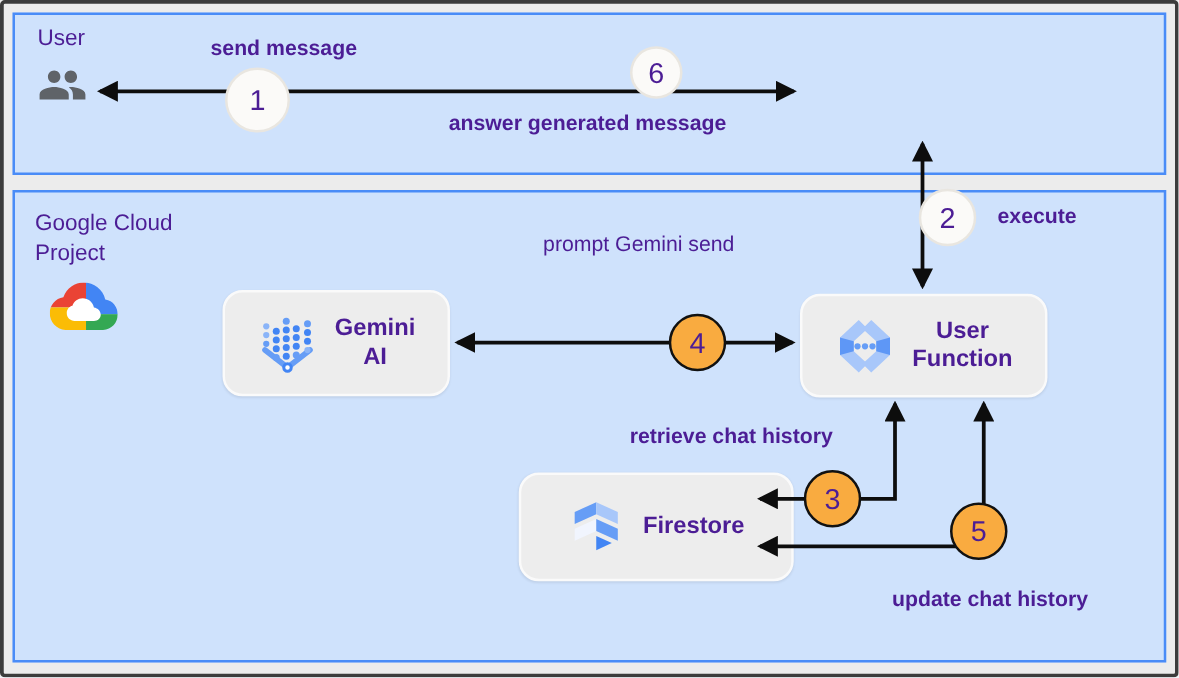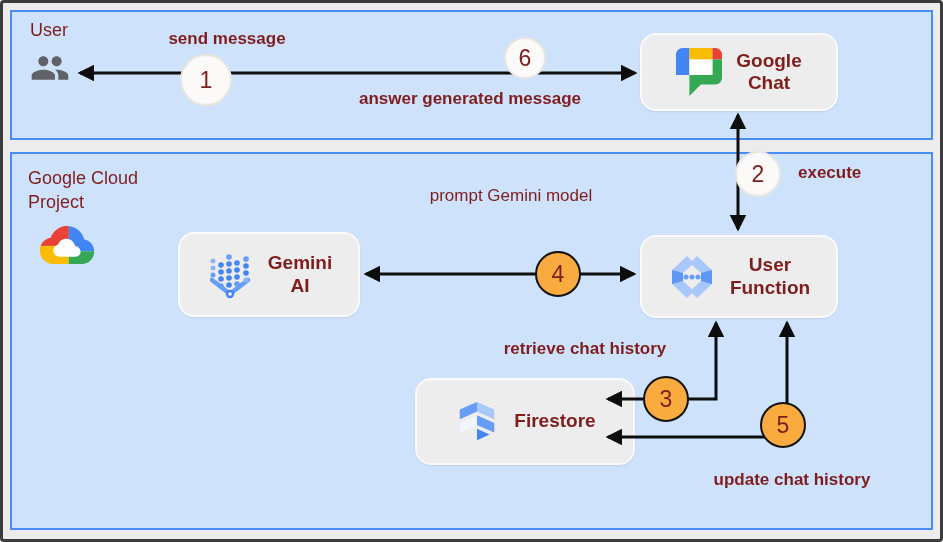--- a/index.html
+++ b/index.html
@@ -1,19 +1,19 @@
 <!DOCTYPE html>
 <html><head>
 <meta charset="utf-8">
 <style>
   html,body { margin:0; padding:0; background:#ffffff; }
   .canvas {
     position:relative; width:943px; height:542px;
     background:#ececec; overflow:hidden;
-    font-family:"Liberation Sans", sans-serif; color:#7f1d1d;
+    font-family:"Liberation Sans", sans-serif; color:#4c1d95;
   }
   .frame {
     position:absolute; inset:0; border:3px solid #3c3c3c; border-radius:4px;
     pointer-events:none; z-index:50;
   }
   .zone {
     position:absolute; background:#cfe2fc; border:2px solid #4a8cf7;
     box-sizing:border-box; z-index:1;
   }
   .zone-user { left:10px; top:10px; width:923px; height:130px; }
@@ -73,35 +73,20 @@
       <g clip-path="url(#gcclip)">
         <rect x="0" y="0" width="34" height="24" fill="#ea4335"></rect>
         <rect x="0" y="24" width="34" height="22" fill="#fbbc05"></rect>
         <rect x="34" y="0" width="30" height="30" fill="#4285f4"></rect>
         <rect x="34" y="30" width="30" height="16" fill="#34a853"></rect>
       </g>
       <path fill="#ffffff" d="M24 36 C20 36 17 33 17 29 C17 26 19 23.2 22 22.6 C23.5 18.5 27 16 31 16 C36 16 40 19.5 41 24 C44.5 24.5 47 27.3 47 30.5 C47 33.8 44.3 36 41 36 Z"></path>
     </svg>
   </div>
 
-  <div class="node" style="left:640px; top:33px; width:198px; height:78px;">
-    <span class="icon-wrap">
-      <svg width="46" height="48" viewBox="0 0 48 50">
-        <path fill="#4285f4" d="M7 0 H14 V28 H0 V7 C0 3.1 3.1 0 7 0 Z"></path>
-        <path fill="#fbbc04" d="M14 0 H38 V12 H14 Z"></path>
-        <path fill="#ea4335" d="M38 0 H41 C44.9 0 48 3.1 48 7 V12 H38 Z"></path>
-        <path fill="#34a853" d="M38 12 H48 V31 C48 34.9 44.9 38 41 38 H26 L14 50 L14 28 H38 Z"></path>
-        <path fill="#ffffff" d="M14 12 H38 V28 H14 Z"></path>
-      </svg>
-    </span>
-    <span class="node-label">
-      <span style="display:block">Google</span>
-      <span style="display:block">Chat</span>
-    </span>
-  </div>
 
   <div class="node" style="left:178px; top:232px; width:182px; height:85px;">
     <span class="icon-wrap">
       <svg width="48" height="48" viewBox="0 0 48 48">
         <path d="M6 29 L24 43 L42 29" stroke="#669df6" stroke-width="4.5" fill="none" stroke-linecap="round" stroke-linejoin="round"></path>
         <circle cx="24" cy="43" r="3" fill="#ffffff" stroke="#4285f4" stroke-width="2.4"></circle>
         <g fill="#8ab4f8">
           <circle cx="7" cy="10" r="2.5"></circle>
             <circle cx="7" cy="17" r="2.5"></circle>
           <circle cx="40" cy="29" r="2.5"></circle>
@@ -189,20 +174,20 @@
   <div class="step step-orange" style="left:535px; top:251px; width:46px; height:46px;">4</div>
   <div class="step step-orange" style="left:643px; top:376px; width:46px; height:46px;">3</div>
   <div class="step step-orange" style="left:760px; top:402px; width:46px; height:46px;">5</div>
 
   <div class="elabel" style="left:117px; top:29px; width:220px;">send message</div>
 
   <div class="elabel left" style="left:798px; top:163px; width:120px;">execute</div>
 
   <div class="elabel" style="left:330px; top:89px; width:280px;">answer generated message</div>
 
-  <div class="elabel med" style="left:381px; top:186px; width:260px;">prompt Gemini model</div>
+  <div class="elabel med" style="left:381px; top:186px; width:260px;">prompt Gemini send</div>
 
   <div class="elabel bold" style="left:455px; top:339px; width:260px;">retrieve chat history</div>
 
   <div class="elabel bold" style="left:662px; top:470px; width:260px;">update chat history</div>
 
   <div class="frame"></div>
 </div>
 
 </body></html>

